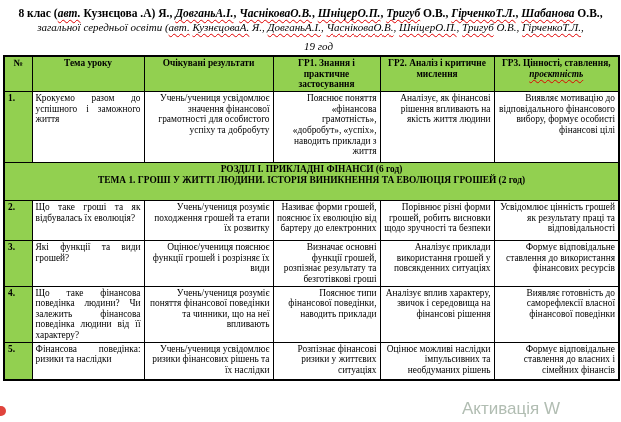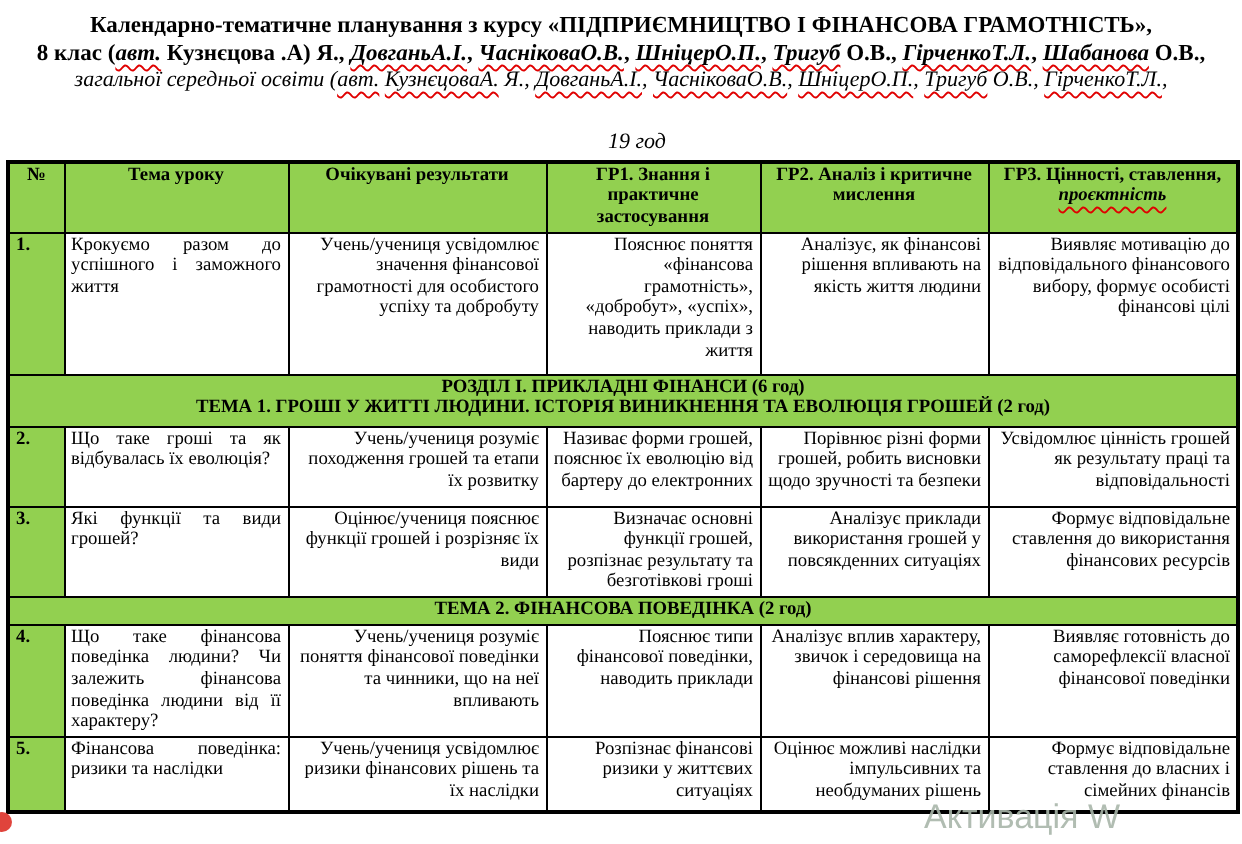--- a/index.html
+++ b/index.html
@@ -6,21 +6,21 @@
   body{
     width:621px;height:422px;
     background:#ffffff;
     font-family:"Liberation Serif", serif;
     position:relative;
     overflow:hidden;
   }
   .doc-header{padding-top:7px;text-align:center;color:#000;}
   .title-line{font-weight:bold;font-size:11.5px;line-height:1.18;}
   .sub-line{font-style:italic;font-size:11px;line-height:1.22;}
-  .hours-line{font-style:italic;font-size:11px;line-height:1.2;margin-top:17px;padding-left:16px;}
+  .hours-line{font-style:italic;font-size:11px;line-height:1.2;margin-top:6px;padding-left:16px;}
   .sq{
     text-decoration-line:underline;
     text-decoration-style:wavy;
     text-decoration-color:#e00000;
     text-decoration-thickness:1px;
     text-underline-offset:2px;
     text-decoration-skip-ink:none;
     font-style:italic;
   }
   table.plan{
@@ -80,21 +80,20 @@
     left:-4px;top:406px;
     width:10px;height:10px;
     border-radius:50%;
     background:#e0443c;
   }
 </style>
 </head>
 <body>
 
 <div class="doc-header">
-  <div class="title-line">Календарно-тематичне планування з курсу «ПІДПРИЄМНИЦТВО І ФІНАНСОВА ГРАМОТНІСТЬ»,</div>
   <div class="title-line"><span>8 клас (</span><span class="sq">авт.</span><span> Кузнєцова .А) Я., </span><span class="sq">ДовганьА.І.</span><span>, </span><span class="sq">ЧасніковаО.В.</span><span>, </span><span class="sq">ШніцерО.П.</span><span>, </span><span class="sq">Тригуб</span><span> О.В., </span><span class="sq">ГірченкоТ.Л.</span><span>, </span><span class="sq">Шабанова</span><span> О.В.,</span></div>
   <div class="sub-line"><span>загальної середньої освіти (</span><span class="sq">авт.</span><span> </span><span class="sq">КузнєцоваА.</span><span> Я., </span><span class="sq">ДовганьА.І.</span><span>, </span><span class="sq">ЧасніковаО.В.</span><span>, </span><span class="sq">ШніцерО.П.</span><span>, </span><span class="sq">Тригуб</span><span> О.В., </span><span class="sq">ГірченкоТ.Л.</span><span>,</span></div>
   <div class="hours-line">19 год</div>
 </div>
 
 <table class="plan">
   <colgroup>
     <col class="c-num">
       <col class="c-topic">
       <col class="c-exp">
@@ -112,46 +111,41 @@
     <th><span>ГР3. Цінності, ставлення,</span><br><span class="sq">проєктність</span></th>
   </tr>
   <tr style="height:71px">
     <td class="num-cell">1.</td>
     <td class="topic-cell">Крокуємо разом до успішного і заможного життя</td>
     <td class="center-cell">Учень/учениця усвідомлює значення фінансової грамотності для особистого успіху та добробуту</td>
     <td class="center-cell">Пояснює поняття «фінансова грамотність», «добробут», «успіх», наводить приклади з життя</td>
     <td class="center-cell">Аналізує, як фінансові рішення впливають на якість життя людини</td>
     <td class="center-cell">Виявляє мотивацію до відповідального фінансового вибору, формує особисті фінансові цілі</td>
   </tr>
-  <tr style="height:26px">
+  <tr style="height:38px">
     <td class="banner-cell" colspan="6">
       <div>РОЗДІЛ І. ПРИКЛАДНІ ФІНАНСИ (6 год)</div>
       <div>ТЕМА 1. ГРОШІ У ЖИТТІ ЛЮДИНИ. ІСТОРІЯ ВИНИКНЕННЯ ТА ЕВОЛЮЦІЯ ГРОШЕЙ (2 год)</div>
     </td>
   </tr>
   <tr style="height:40px">
     <td class="num-cell">2.</td>
     <td class="topic-cell">Що таке гроші та як відбувалась їх еволюція?</td>
     <td class="center-cell">Учень/учениця розуміє походження грошей та етапи їх розвитку</td>
     <td class="center-cell">Називає форми грошей, пояснює їх еволюцію від бартеру до електронних</td>
     <td class="center-cell">Порівнює різні форми грошей, робить висновки щодо зручності та безпеки</td>
     <td class="center-cell">Усвідомлює цінність грошей як результату праці та відповідальності</td>
   </tr>
   <tr style="height:44px">
     <td class="num-cell">3.</td>
     <td class="topic-cell">Які функції та види грошей?</td>
     <td class="center-cell">Оцінює/учениця пояснює функції грошей і розрізняє їх види</td>
     <td class="center-cell">Визначає основні функції грошей, розпізнає результату та безготівкові гроші</td>
     <td class="center-cell">Аналізує приклади використання грошей у повсякденних ситуаціях</td>
     <td class="center-cell">Формує відповідальне ставлення до використання фінансових ресурсів</td>
-  </tr>
-  <tr style="height:13px">
-    <td class="banner-cell" colspan="6">
-      <div>ТЕМА 2. ФІНАНСОВА ПОВЕДІНКА (2 год)</div>
-    </td>
   </tr>
   <tr style="height:55px">
     <td class="num-cell">4.</td>
     <td class="topic-cell">Що таке фінансова поведінка людини? Чи залежить фінансова поведінка людини від її характеру?</td>
     <td class="center-cell">Учень/учениця розуміє поняття фінансової поведінки та чинники, що на неї впливають</td>
     <td class="center-cell">Пояснює типи фінансової поведінки, наводить приклади</td>
     <td class="center-cell">Аналізує вплив характеру, звичок і середовища на фінансові рішення</td>
     <td class="center-cell">Виявляє готовність до саморефлексії власної фінансової поведінки</td>
   </tr>
   <tr style="height:38px">

